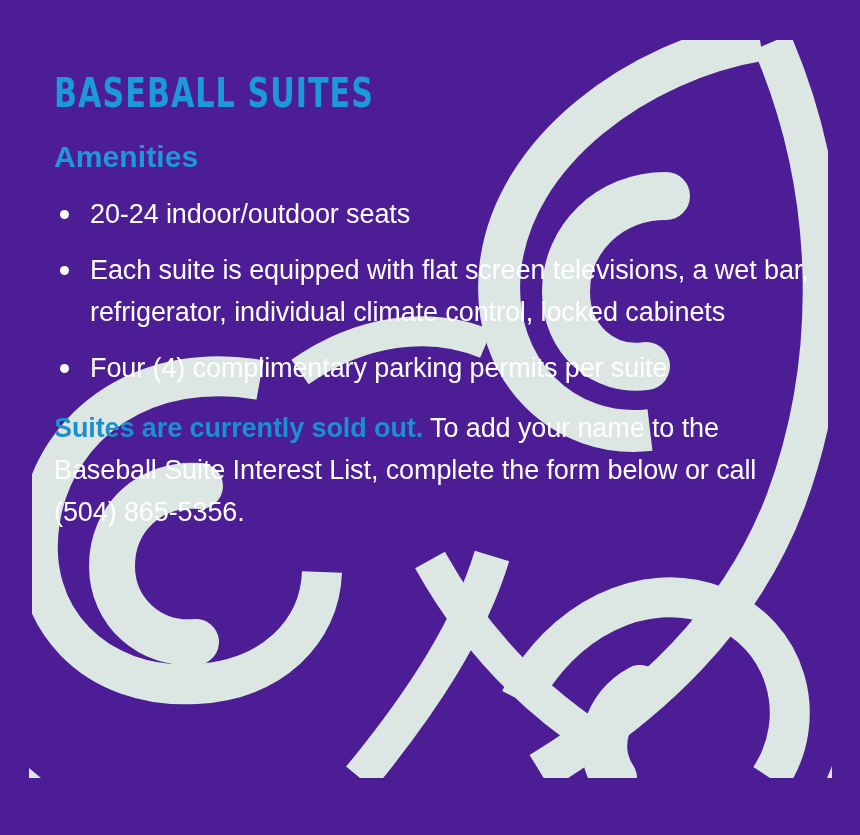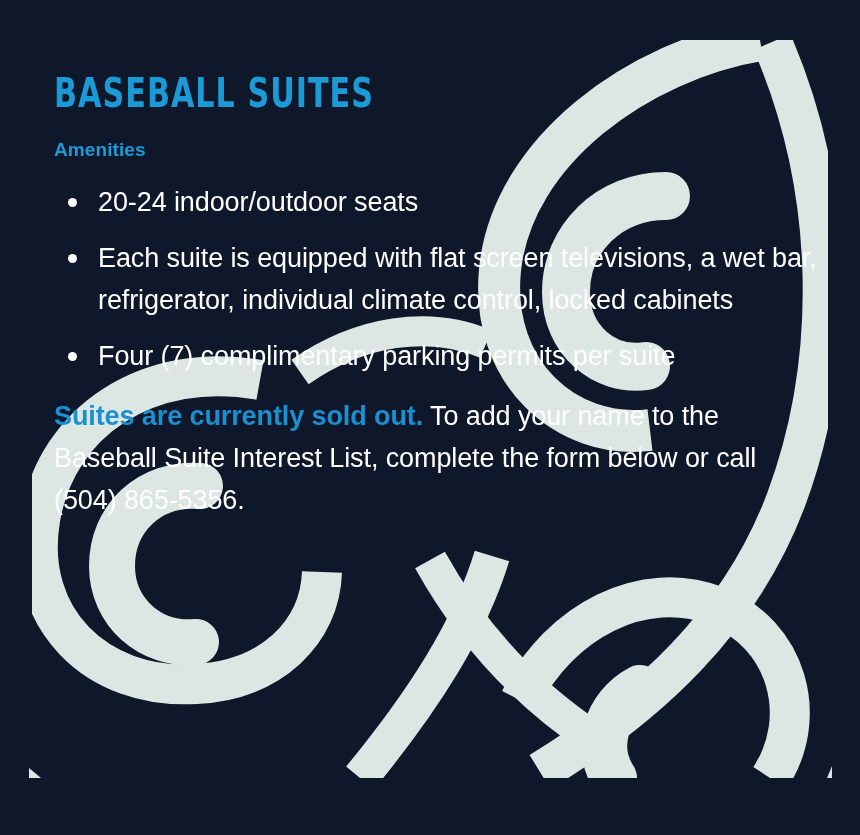--- a/index.html
+++ b/index.html
@@ -8,21 +8,21 @@
     background: #ffffff;
   }
   body {
     font-family: "Liberation Sans", sans-serif;
   }
 
   #page {
     position: relative;
     width: 860px;
     height: 835px;
-    background: #0f172a;
+    background: #4c1d95;
     overflow: hidden;
   }
 
   
   #bg-decor {
     position: absolute;
     left: 0;
     top: 0;
     width: 860px;
     height: 835px;
@@ -48,30 +48,30 @@
     color: #1b9ad6;
     margin: 0 0 26px 0;
     transform: scaleX(0.84);
     transform-origin: left center;
     white-space: nowrap;
   }
 
   #section-subtitle {
     font-family: "Liberation Sans", sans-serif;
     font-weight: 700;
-    font-size: 19px;
+    font-size: 30px;
     line-height: 1.1;
     color: #1b9ad6;
     margin: 0 0 20px 0;
     letter-spacing: 0.1px;
   }
 
   ul#amenities-list {
     list-style: none;
-    margin: 8px;
+    margin: 0;
     padding: 0;
     width: 760px;
   }
 
   ul#amenities-list > li {
     position: relative;
     padding-left: 36px;
     margin: 0 0 14px 0;
     color: #ffffff;
     font-family: "Liberation Sans", sans-serif;
@@ -189,20 +189,20 @@
       <li>
         <span class="bullet-dot"></span>
         <span>20-24 indoor/outdoor seats</span>
       </li>
       <li>
         <span class="bullet-dot"></span>
         <span>Each suite is equipped with flat screen televisions, a wet bar, refrigerator, individual climate control, locked cabinets</span>
       </li>
       <li>
         <span class="bullet-dot"></span>
-        <span>Four (7) complimentary parking permits per suite</span>
+        <span>Four (4) complimentary parking permits per suite</span>
       </li>
     </ul>
 
     <p id="closing-paragraph"><span class="soldout-emphasis">Suites are currently sold out.</span><span> To add your name to the Baseball Suite Interest List, complete the form below or call (504) 865-5356.</span></p>
 
   </div>
 </div>
 
 </body></html>

